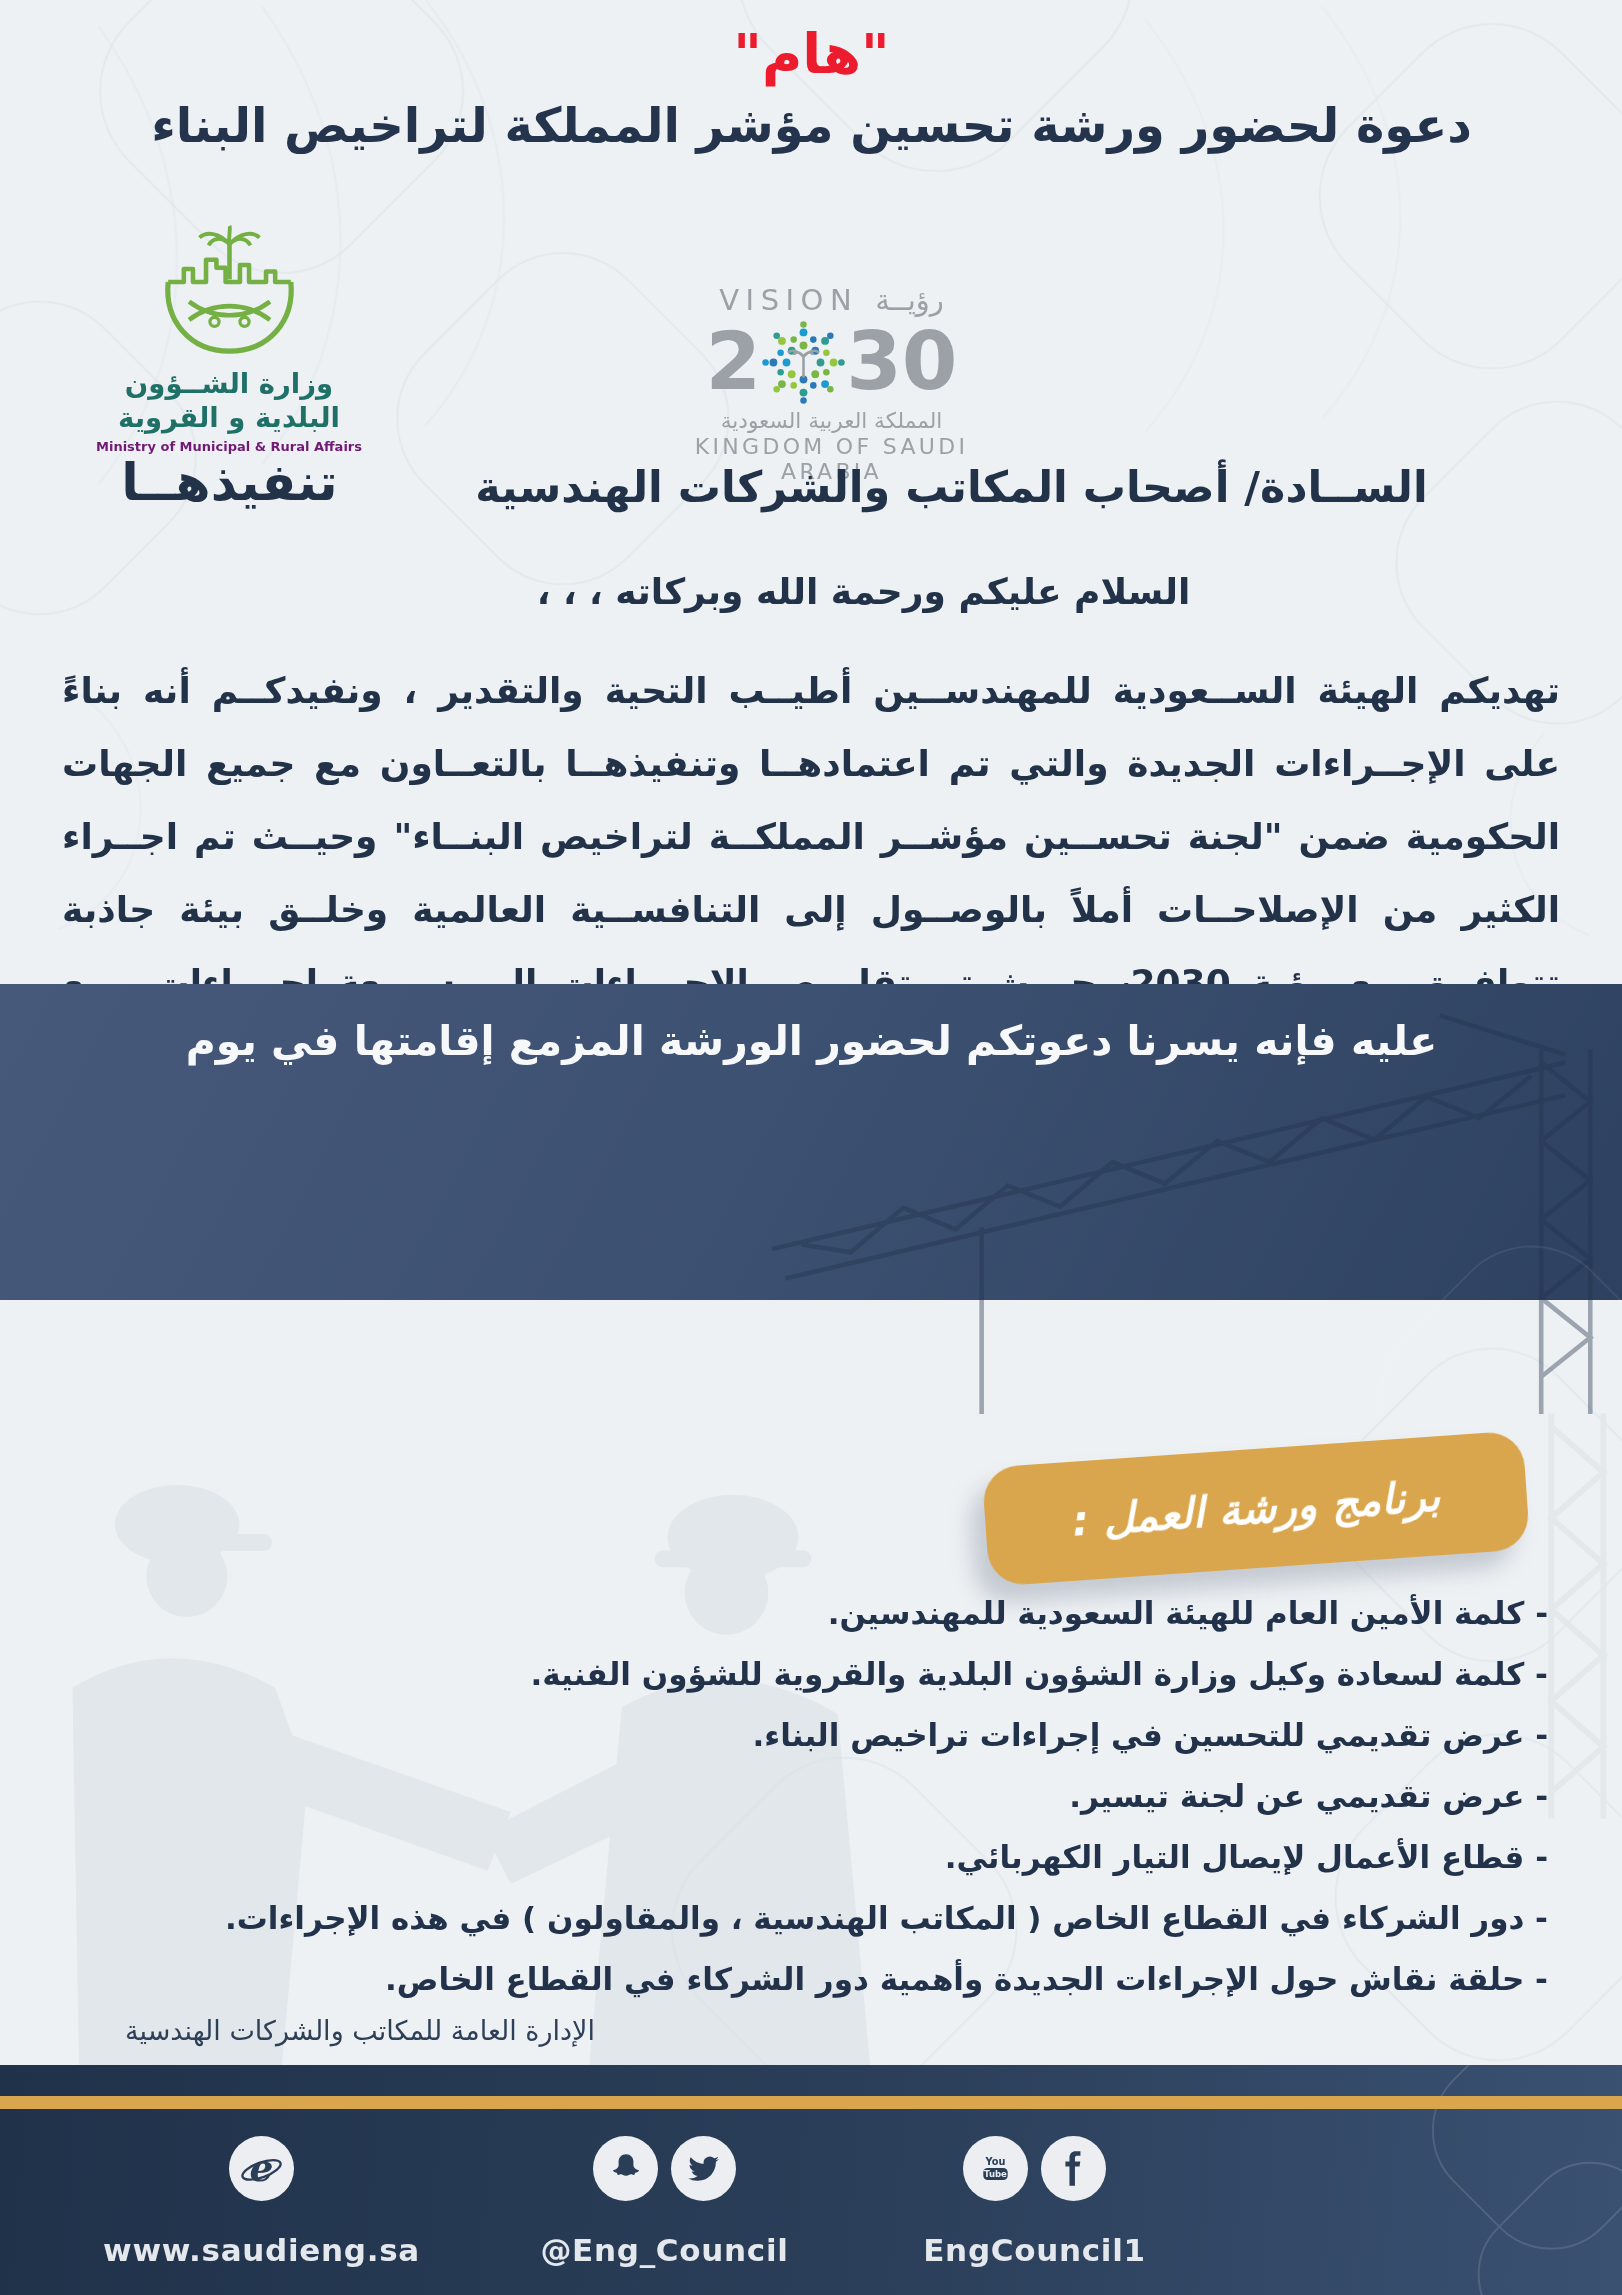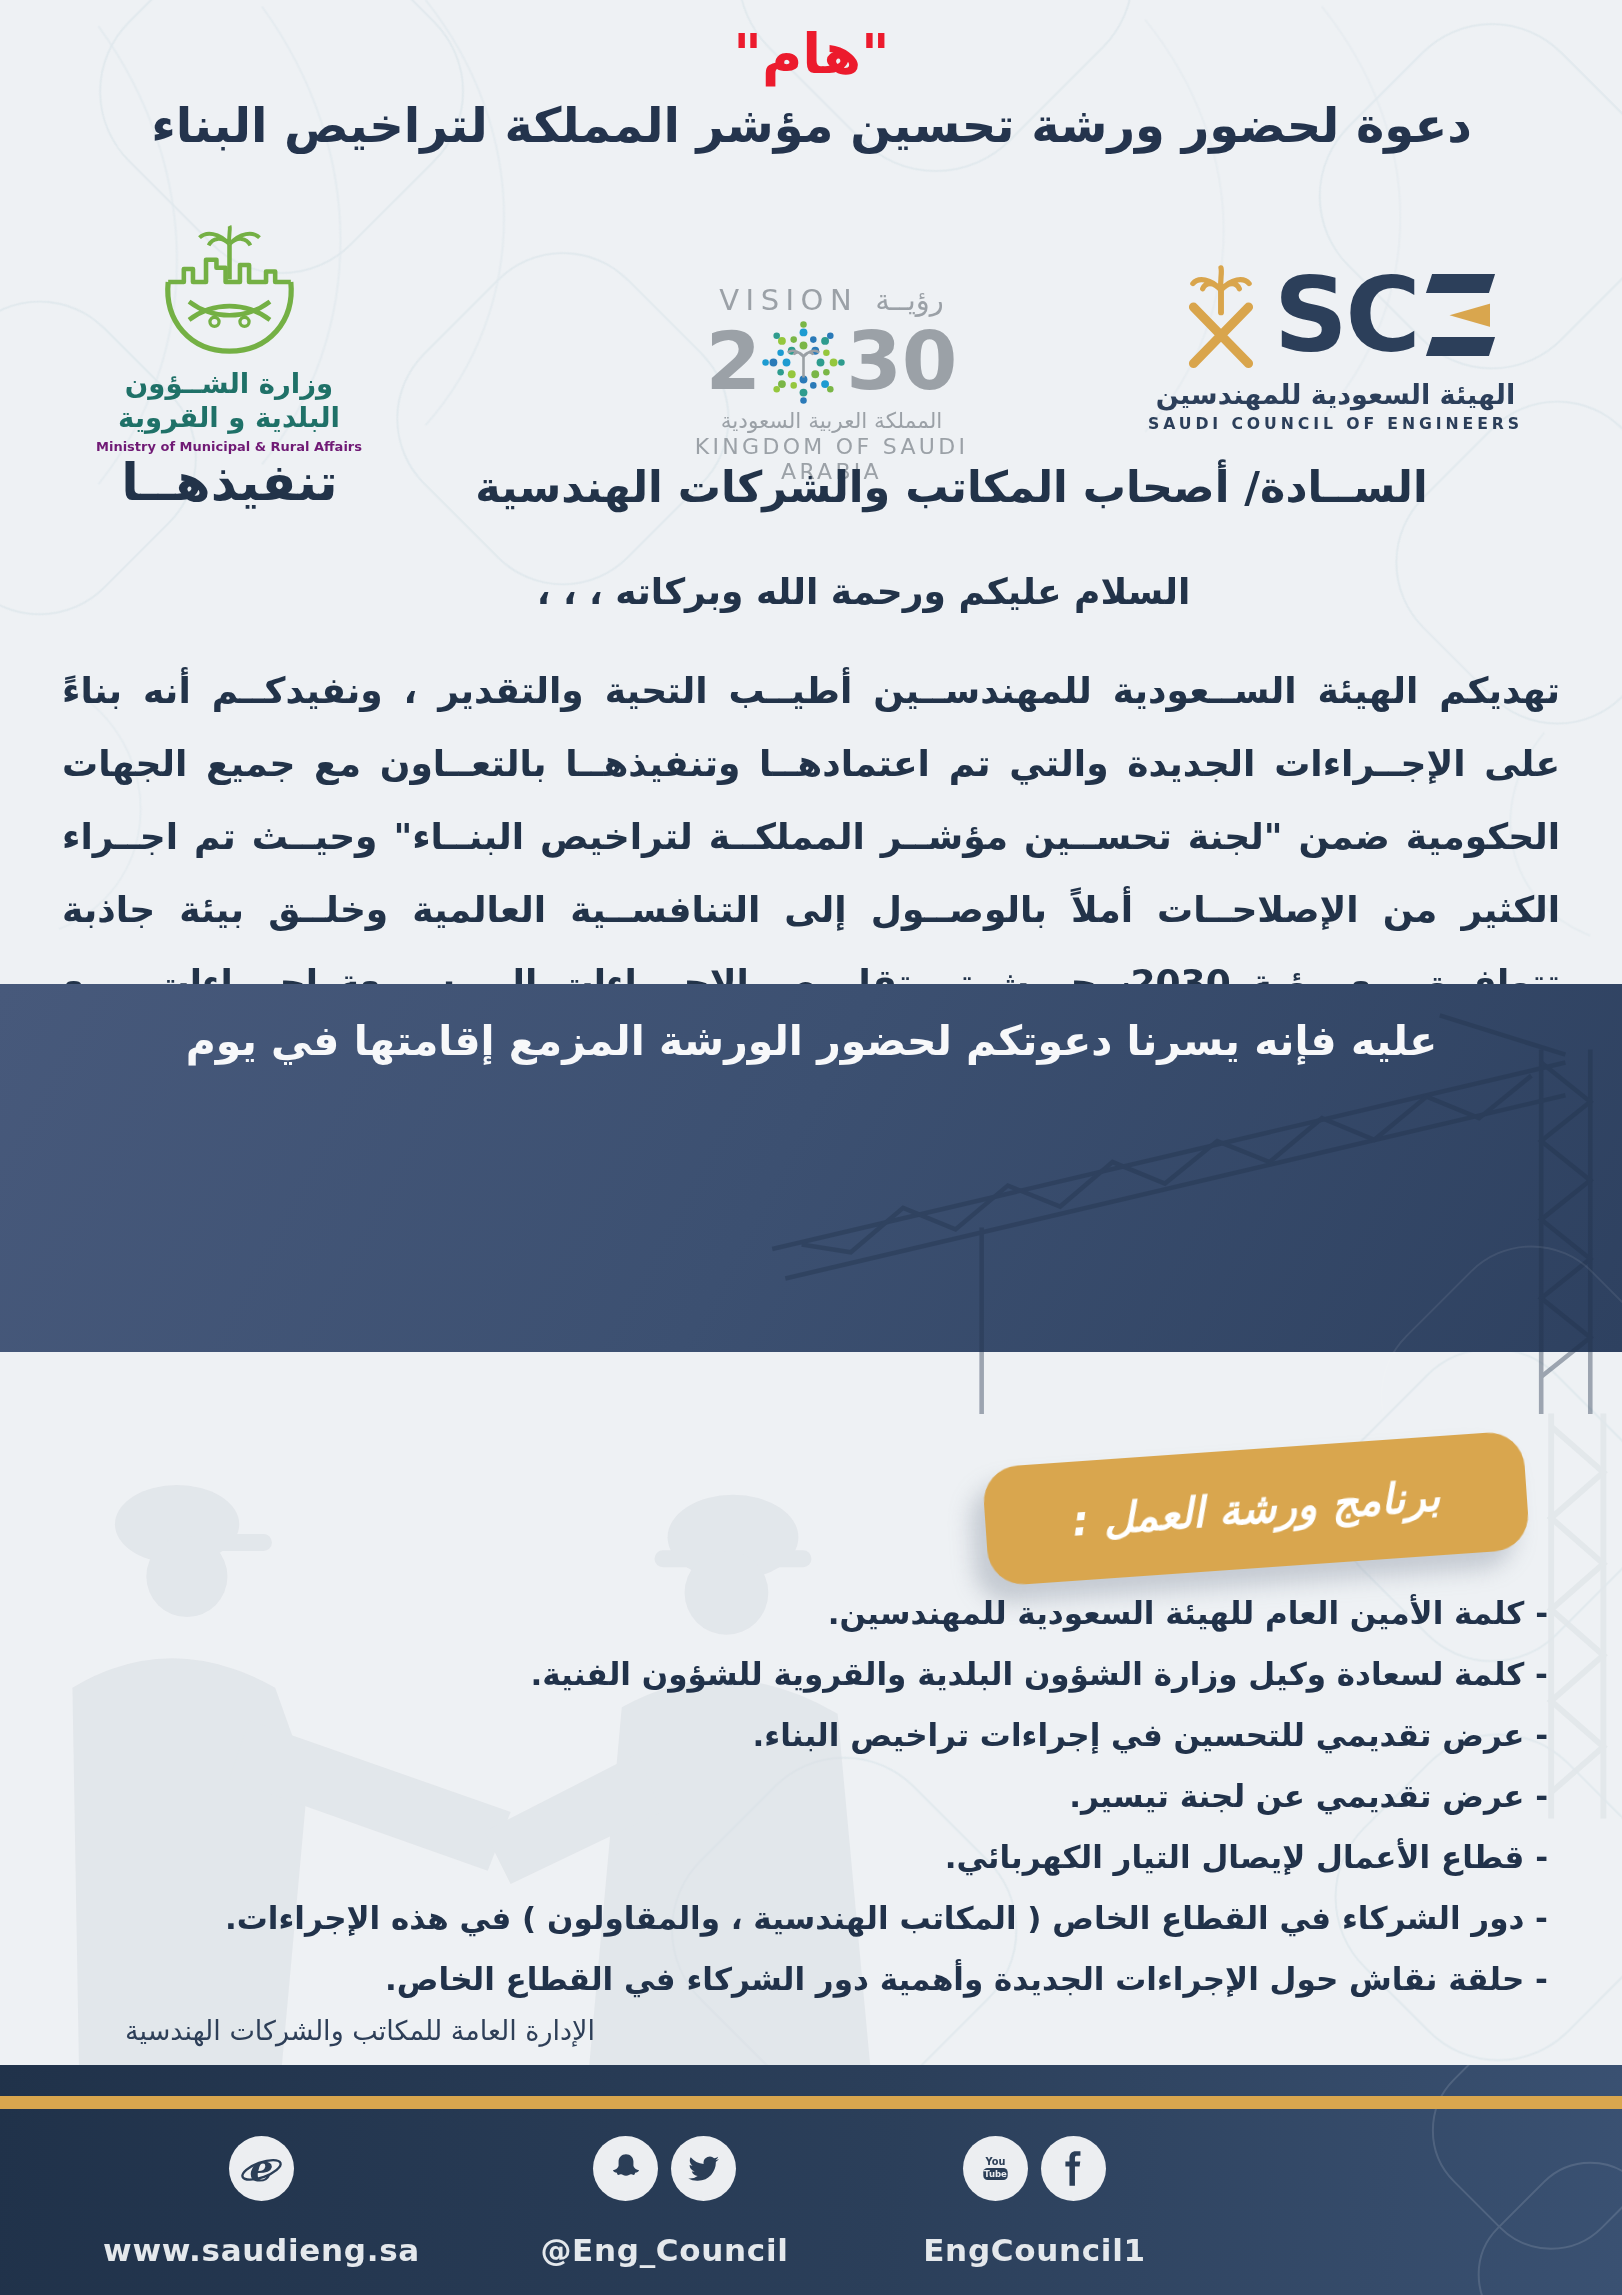--- a/index.html
+++ b/index.html
@@ -48,21 +48,21 @@
        font-size:51px;font-weight:800;color:#223349;direction:rtl;}
   .addressee{position:absolute;left:281px;top:462px;width:1341px;text-align:center;
        font-size:43px;font-weight:800;color:#223349;direction:rtl;}
   .greeting{position:absolute;left:170px;top:571px;width:1387px;text-align:center;
        font-size:36px;font-weight:800;color:#223349;direction:rtl;}
   .body-text{position:absolute;left:62px;top:654px;width:1498px;margin:0;
        font-size:36px;font-weight:800;color:#223349;direction:rtl;
        text-align:justify;text-align-last:justify;line-height:73px;}
 
   
-  .banner{position:absolute;left:0;top:984px;width:1623px;height:368px;
+  .banner{position:absolute;left:0;top:984px;width:1623px;height:316px;
        background:linear-gradient(118deg,#47597b 0%,#3c5071 48%,#2e4160 100%);}
   .crane{position:absolute;right:0;top:0;width:1623px;height:430px;}
   .b-heading{position:absolute;left:0;top:33px;width:1623px;text-align:center;
        font-size:41px;font-weight:800;color:#f7f8fa;direction:rtl;}
   .col{position:absolute;top:1124px;width:393px;text-align:center;color:#eef1f5;direction:rtl;}
   .col .icon-wrap{height:121px;display:flex;align-items:flex-start;justify-content:center;}
   .col .gap{height:38px;}
   .c-strong{font-size:32px;font-weight:800;color:#ffffff;line-height:1.25;}
   .c-line{font-size:28px;font-weight:400;color:#e9edf2;line-height:1.35;margin-top:5.2px;}
   .col-loc{left:113px;}
@@ -180,39 +180,20 @@
             <circle cx="106" cy="24" r="5" fill="#2a7ab8"></circle>
           <path d="M65 88 V56 M65 56 C56 46 46 45 41 50 M65 56 C74 46 84 45 89 50 M65 56 C60 48 53 48 50 53 M65 56 C70 48 77 48 80 53" stroke="#9aa0a5" stroke-width="4" fill="none"></path>
         </g>
       </svg>
       <span class="v-num">30</span>
     </div>
     <div class="v-country-ar">المملكة العربية السعودية</div>
     <div class="v-country-en">KINGDOM OF SAUDI ARABIA</div>
   </div>
 
-  <div class="sce">
-    <div class="sce-row">
-      <svg width="84" height="110" viewBox="0 0 128 168">
-        <g stroke="#d9a54c" fill="none" stroke-linecap="round">
-          <path d="M22 72 L106 158 M106 72 L22 158" stroke-width="14"></path>
-          <path d="M64 80 V46" stroke-width="9"></path>
-          <path d="M64 46 C49 28 29 26 21 36 M64 46 C79 28 99 26 107 36 M64 46 C52 32 40 34 36 44 M64 46 C76 32 88 34 92 44 M64 46 C62 30 66 20 64 12" stroke-width="8"></path>
-        </g>
-      </svg>
-      <span class="sce-letters">SC</span>
-      <span class="sce-e">
-          <span class="seb t"></span>
-          <span class="set"></span>
-          <span class="seb b"></span>
-        </span>
-    </div>
-    <div class="sce-ar">الهيئة السعودية للمهندسين</div>
-    <div class="sce-en">SAUDI COUNCIL OF ENGINEERS</div>
-  </div>
 
   <div class="honorific">تنفيذهــا</div>
   <div class="addressee">الســادة/ أصحاب المكاتب والشركات الهندسية</div>
   <div class="greeting">السلام عليكم ورحمة الله وبركاته ، ، ،</div>
   <p class="body-text">تهديكم الهيئة الســعودية للمهندســين أطيــب التحية والتقدير ، ونفيدكــم أنه بناءً على الإجــراءات الجديدة والتي تم اعتمادهــا وتنفيذهــا بالتعــاون مع جميع الجهات الحكومية ضمن "لجنة تحســين مؤشــر المملكــة لتراخيص البنــاء" وحيــث تم اجــراء الكثير من الإصلاحــات أملاً بالوصــول إلى التنافســية العالمية وخلــق بيئة جاذبة تتوافــق مع رؤية 2030، حيــث تم تقليــص الإجــراءات إلى ســبعة إجــراءات مــع إلزاميــة تنفيذهــا كاملــة خــلال 18 يــوم.</p>
 
   <section class="banner">
     <svg class="crane" viewBox="0 0 2480 657" preserveAspectRatio="none">
       <g stroke="#22334c" stroke-width="7" opacity="0.4" fill="none">
         <line x1="2355" y1="100" x2="2355" y2="657"></line>

